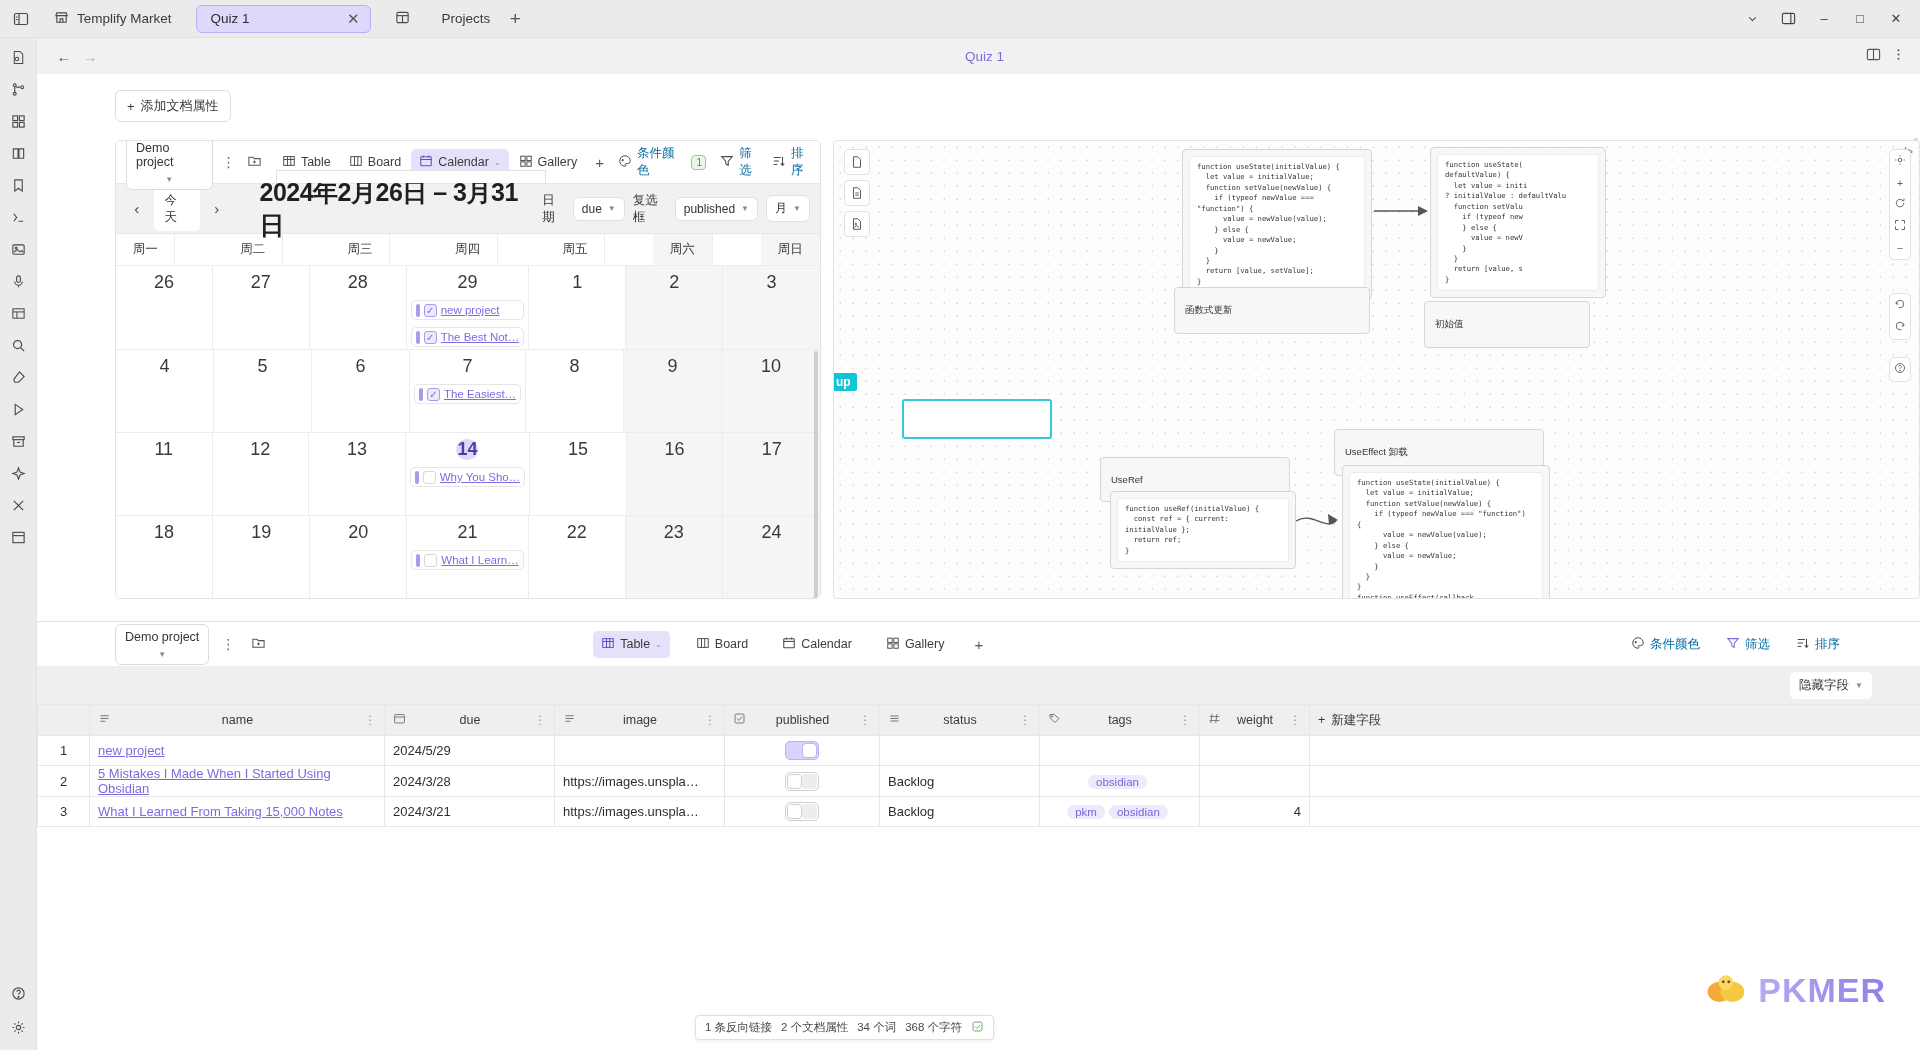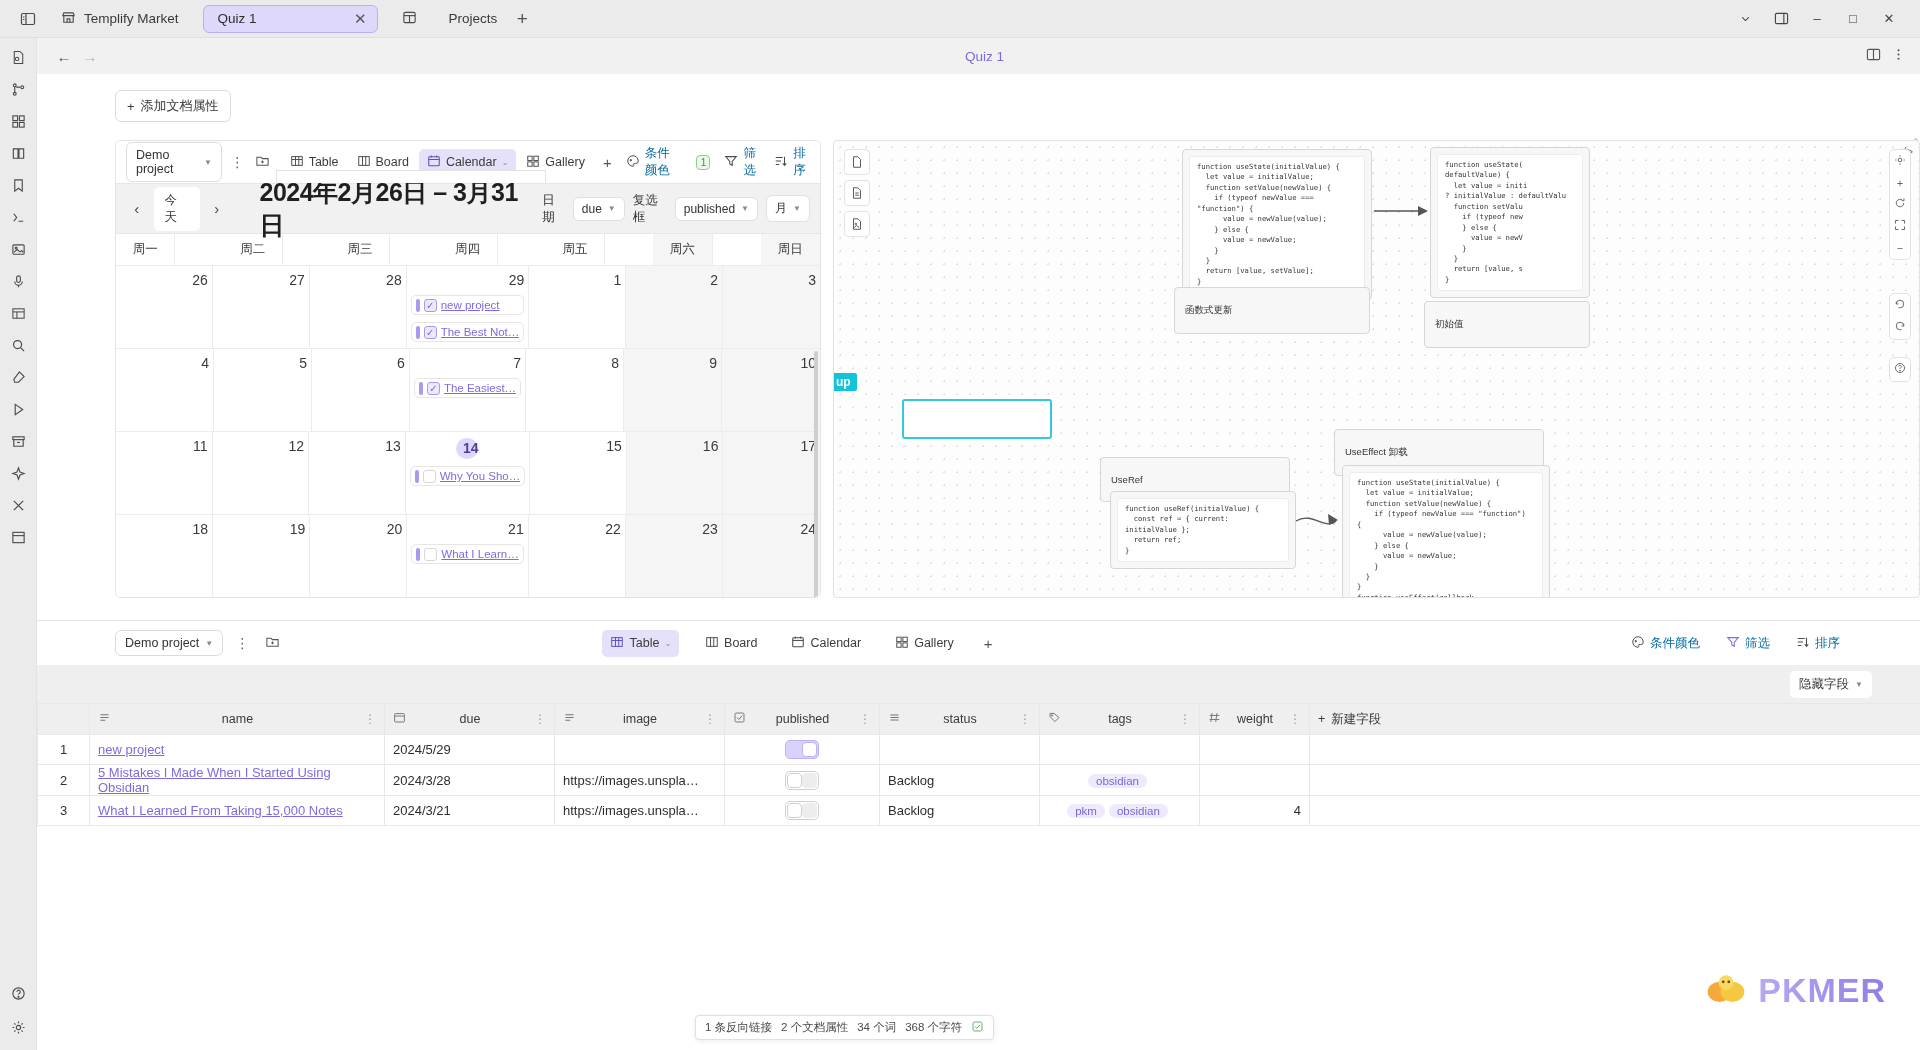--- a/index.html
+++ b/index.html
@@ -9,21 +9,21 @@
     font-size: 13px;
     color: #2e2e2e;
     background: #ffffff;
   }
   .app { width: 1920px; height: 1050px; display: flex; flex-direction: column; background:#f1f1f1;}
 
   
   .titlebar {
     height: 38px; min-height:38px; background: #ebebeb;
     display: flex; align-items: center; gap: 0px;
-    border-bottom: 1px solid #e0e0e0; padding: 0 13px;
+    border-bottom: 1px solid #e0e0e0; padding: 0 6px;
   }
   .tb-icon-btn {
     width: 30px; height: 30px; display: flex; align-items: center; justify-content: center;
     color: #4a4a4a; border-radius: 4px;
   }
   .tab {
     display: flex; align-items: center; gap: 8px;
     height: 28px; padding: 0 10px; border-radius: 6px;
     font-size: 13.5px; color: #3a3a3a; white-space: nowrap;
   }
@@ -78,21 +78,21 @@
   .cal-embed {
     width: 706px; border: 1px solid #e3e3e3; border-radius: 6px; background: #fff;
     overflow: hidden; position: relative;
   }
   .view-toolbar {
     display: flex; align-items: center; height: 42px; padding: 0 10px; gap: 6px;
     position: relative; background:#fff;
   }
   .proj-btn {
     border: 1px solid #dcdcdc; border-radius: 6px; padding: 5px 9px; font-size: 12.5px;
-    display: flex; align-items: center; gap: 6px; color:#333; background:#fff;
+    display: flex; align-items: center; gap: 6px; color:#333; background:#fff;flex-direction:column;
   }
   .caret { font-size: 8px; color: #8a8a8a; }
   .tb-sep { width: 22px; text-align: center; color: #666; font-size: 14px; }
   .view-tabs { display: flex; align-items: center; gap: 2px; margin-left: 4px; }
   .vt {
     display: flex; align-items: center; gap: 5px; padding: 5px 8px; border-radius: 5px;
     font-size: 12.5px; color: #3d3d3d;
   }
   .vt.active { background: #e6e1fb; color: #3b3b3b; }
   .vt-plus { padding: 4px 8px; font-size: 15px; color: #555; }
@@ -125,21 +125,21 @@
     border-right: 1px solid #ececec;
   }
   .cal-dow div:nth-child(6), .cal-dow div:nth-child(7) { background: #f5f5f5; }
   .cal-dow div:last-child { border-right: none; }
   .cal-week { display: grid; grid-template-columns: repeat(7, 1fr); border-top: 1px solid #ececec; }
   .cal-cell {
     min-height: 82px; border-right: 1px solid #ececec; padding: 6px 4px 2px; position: relative;
   }
   .cal-cell:nth-child(6), .cal-cell:nth-child(7) { background: #f5f5f5; }
   .cal-cell:last-child { border-right: none; }
-  .daynum { text-align: right; font-size: 14px; color: #3a3a3a; display:block; }
+  .daynum { text-align: center; font-size: 18px; color: #3a3a3a; display:block; }
   .daynum.today {
     background: #ded9fb; color: #4b3fa6; border-radius: 11px; width: 22px; height: 21px;
     line-height: 21px; margin: 0 auto; font-weight: 600;
   }
   .ev {
     display: flex; align-items: center; gap: 4px; border: 1px solid #e6e6e6; border-radius: 5px;
     background: #fff; margin-top: 7px; padding: 2px 4px; height: 20px; overflow: hidden;
   }
   .ev-bar { width: 4px; height: 13px; background: #a99af0; border-radius: 2px; flex:none;}
   .ev-chk {
@@ -745,21 +745,21 @@
       value = newValue;
     }
   }
   return [value, setValue];
 }</div>
               </div>
               <div class="label-card" style="left:340px; top:146px; width:196px;">
                 <span>函数式更新</span>
               </div>
 
-              <div class="card" style="left:596px; top:6px; width:160px;">
+              <div class="card" style="left:596px; top:6px; width:176px;">
                 <div class="code">function useState(
 defaultValue) {
   let value = initi
 ? initialValue : defaultValu
   function setValu
     if (typeof new
     } else {
       value = newV
     }
   }

